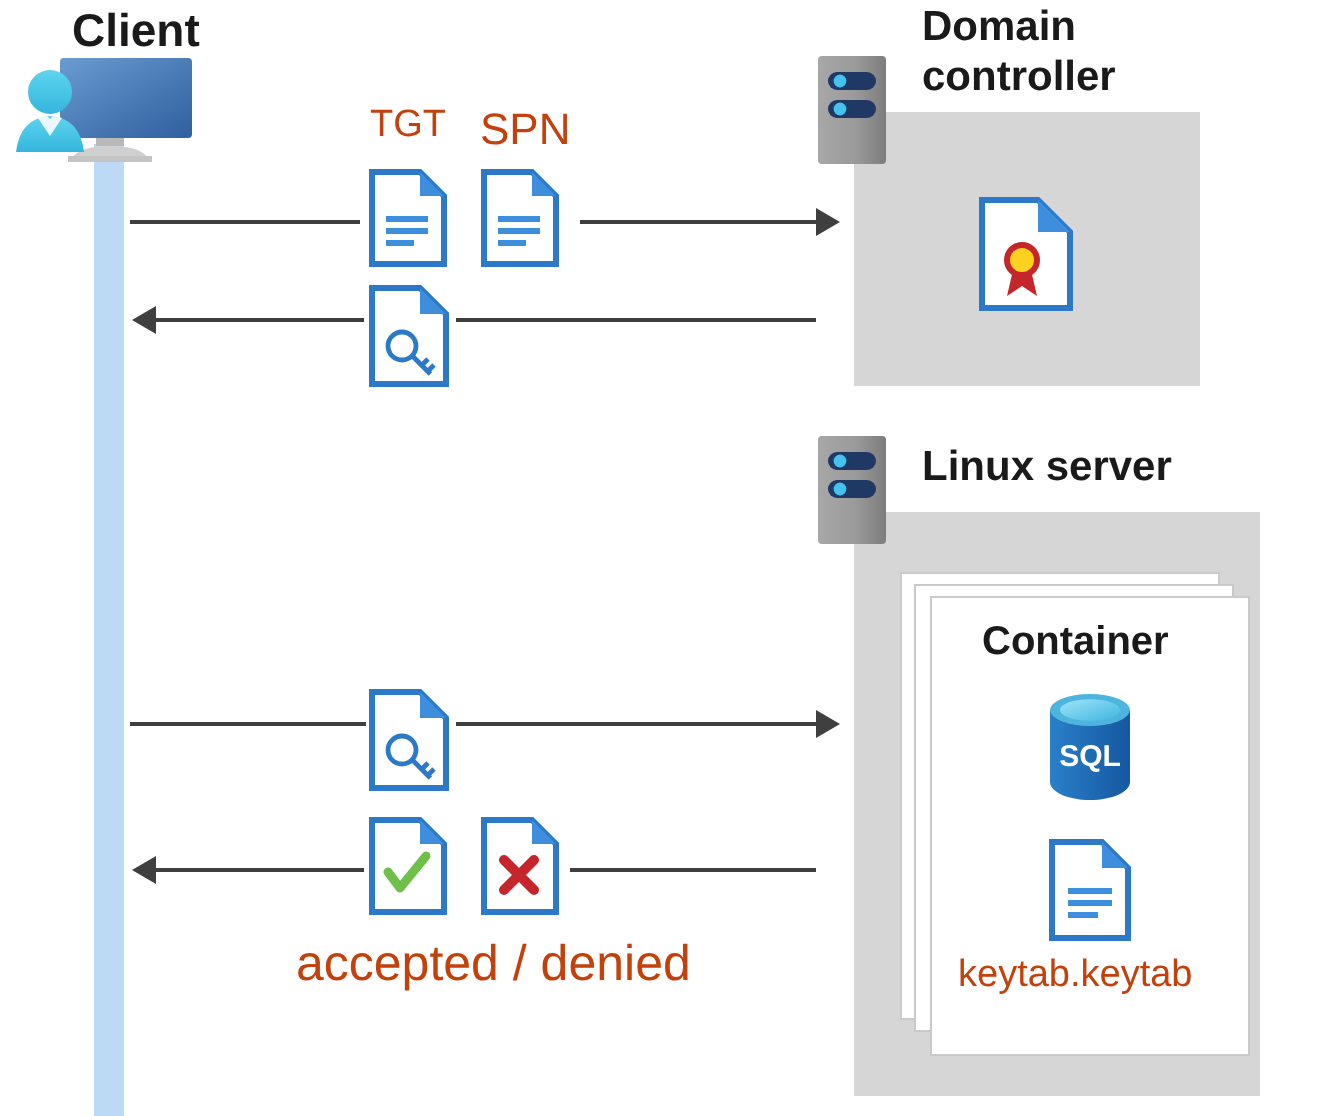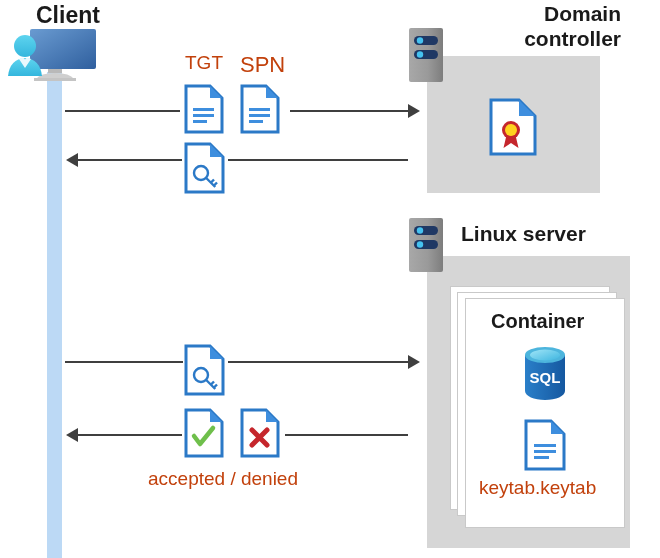--- a/index.html
+++ b/index.html
@@ -6,27 +6,27 @@
   body{width:660px;height:558px;position:relative;overflow:hidden;
        font-family:"Liberation Sans","DejaVu Sans",sans-serif;color:#2b2b2b;}
   .stage{position:absolute;left:0;top:0;width:620px;height:558px;}
   .abs{position:absolute;}
 
   
   .lbl-bold{font-weight:bold;color:#1a1a1a;line-height:1.18;}
   .lbl-reg{color:#c2410c;}
 
   #client-title{left:36px;top:2px;font-size:23px;}
-  #dc-title{left:461px;top:2px;font-size:21px;width:160px;text-align:right;}
+  #dc-title{left:461px;top:2px;font-size:21px;width:160px;}
   #linux-title{left:461px;top:222px;font-size:21px;}
   #container-title{left:491px;top:310px;font-size:20px;}
   #keytab-label{left:479px;top:477px;font-size:19px;}
   #tgt-label{left:185px;top:52px;font-size:19px;}
   #spn-label{left:240px;top:52px;font-size:22px;}
-  #accepted-denied{left:148px;top:468px;font-size:19px;}
+  #accepted-denied{left:148px;top:468px;font-size:25px;}
 
   
   #client-lifeline{left:47px;top:72px;width:15px;height:486px;background:#bcd9f5;}
 
   
   #dc-box{left:427px;top:56px;width:173px;height:137px;background:#d6d6d6;}
   #linux-box{left:427px;top:256px;width:203px;height:292px;background:#d6d6d6;}
 
   
   .card{background:#ffffff;border:1px solid #c9c9c9;}

